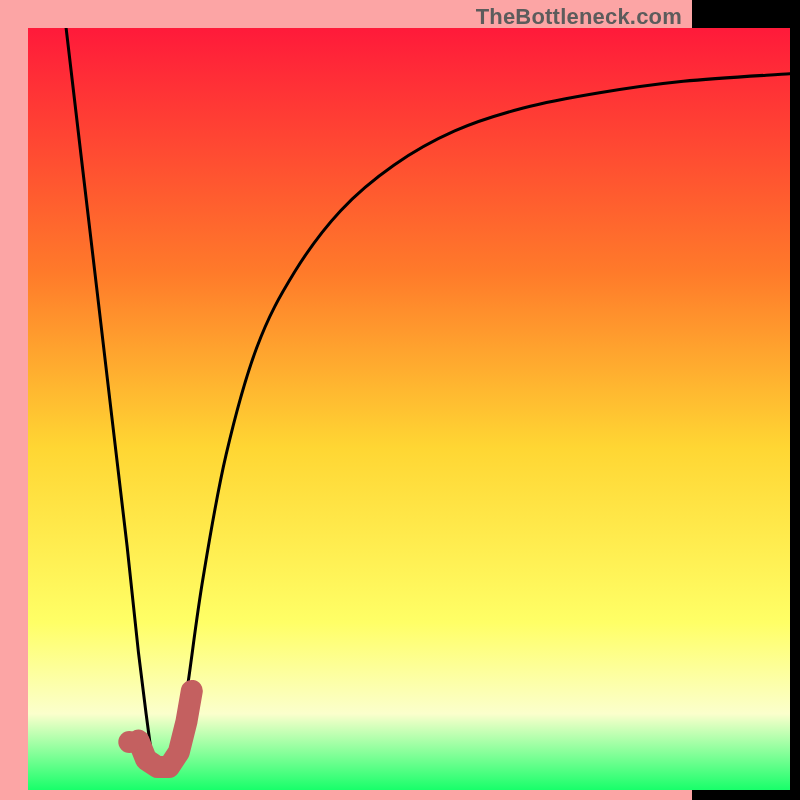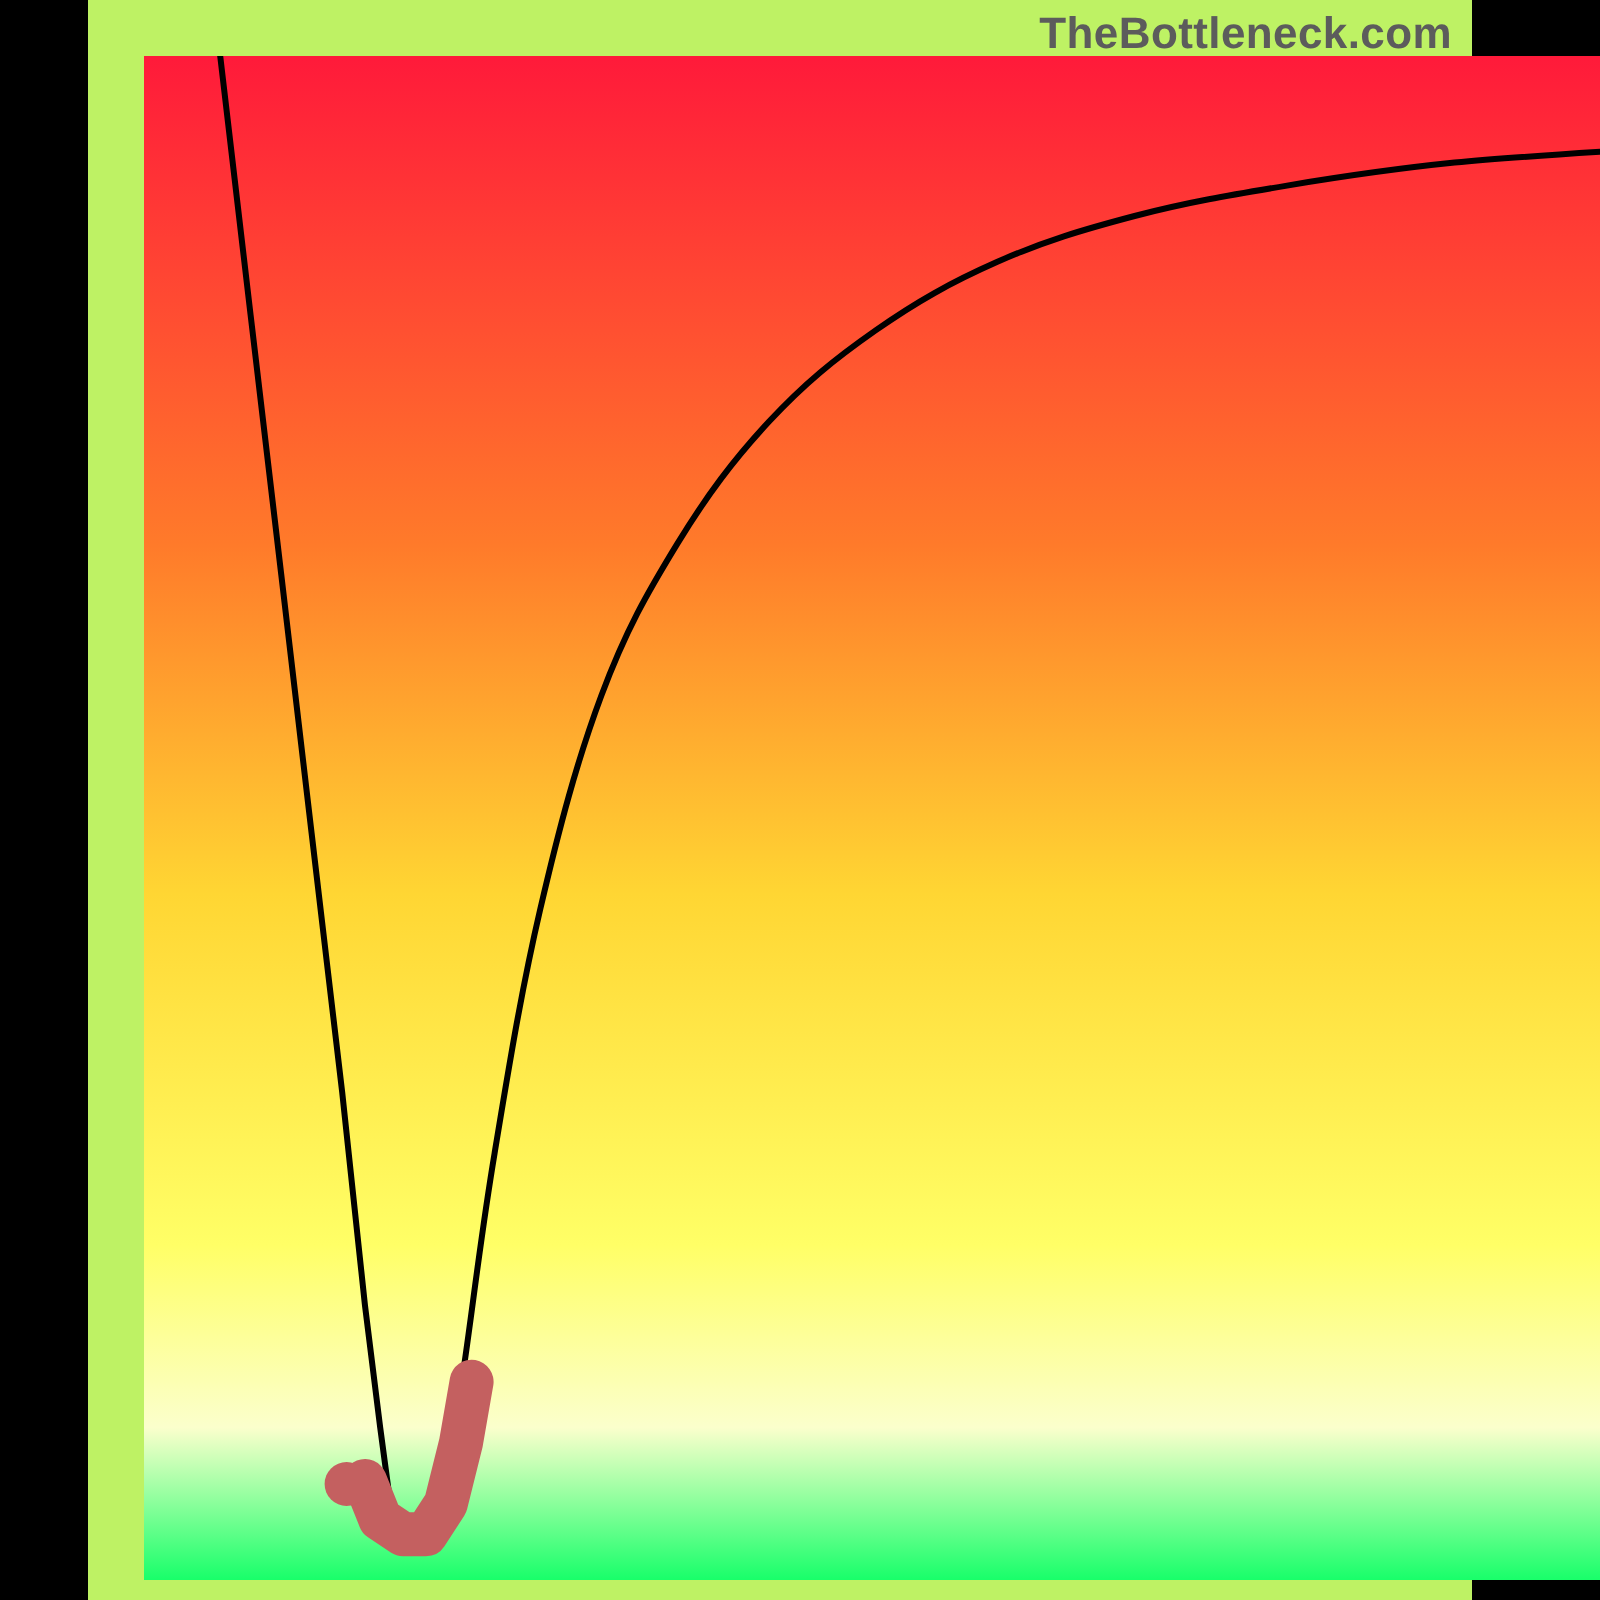--- a/index.html
+++ b/index.html
@@ -8,22 +8,21 @@
     width: 800px;
     height: 800px;
     background: #000;
     overflow: hidden;
     font-family: Arial, Helvetica, sans-serif;
   }
   .frame {
     position: relative;
     width: 692px;
     height: 800px;
-    background: #bef264;
-    margin-left: 44px;
+    background: #fca5a5;
   }
   .plot-wrapper {
     position: absolute;
     left: 28px;
     top: 28px;
     width: 762px;
     height: 762px;
   }
   svg.plot {
     width: 762px;

